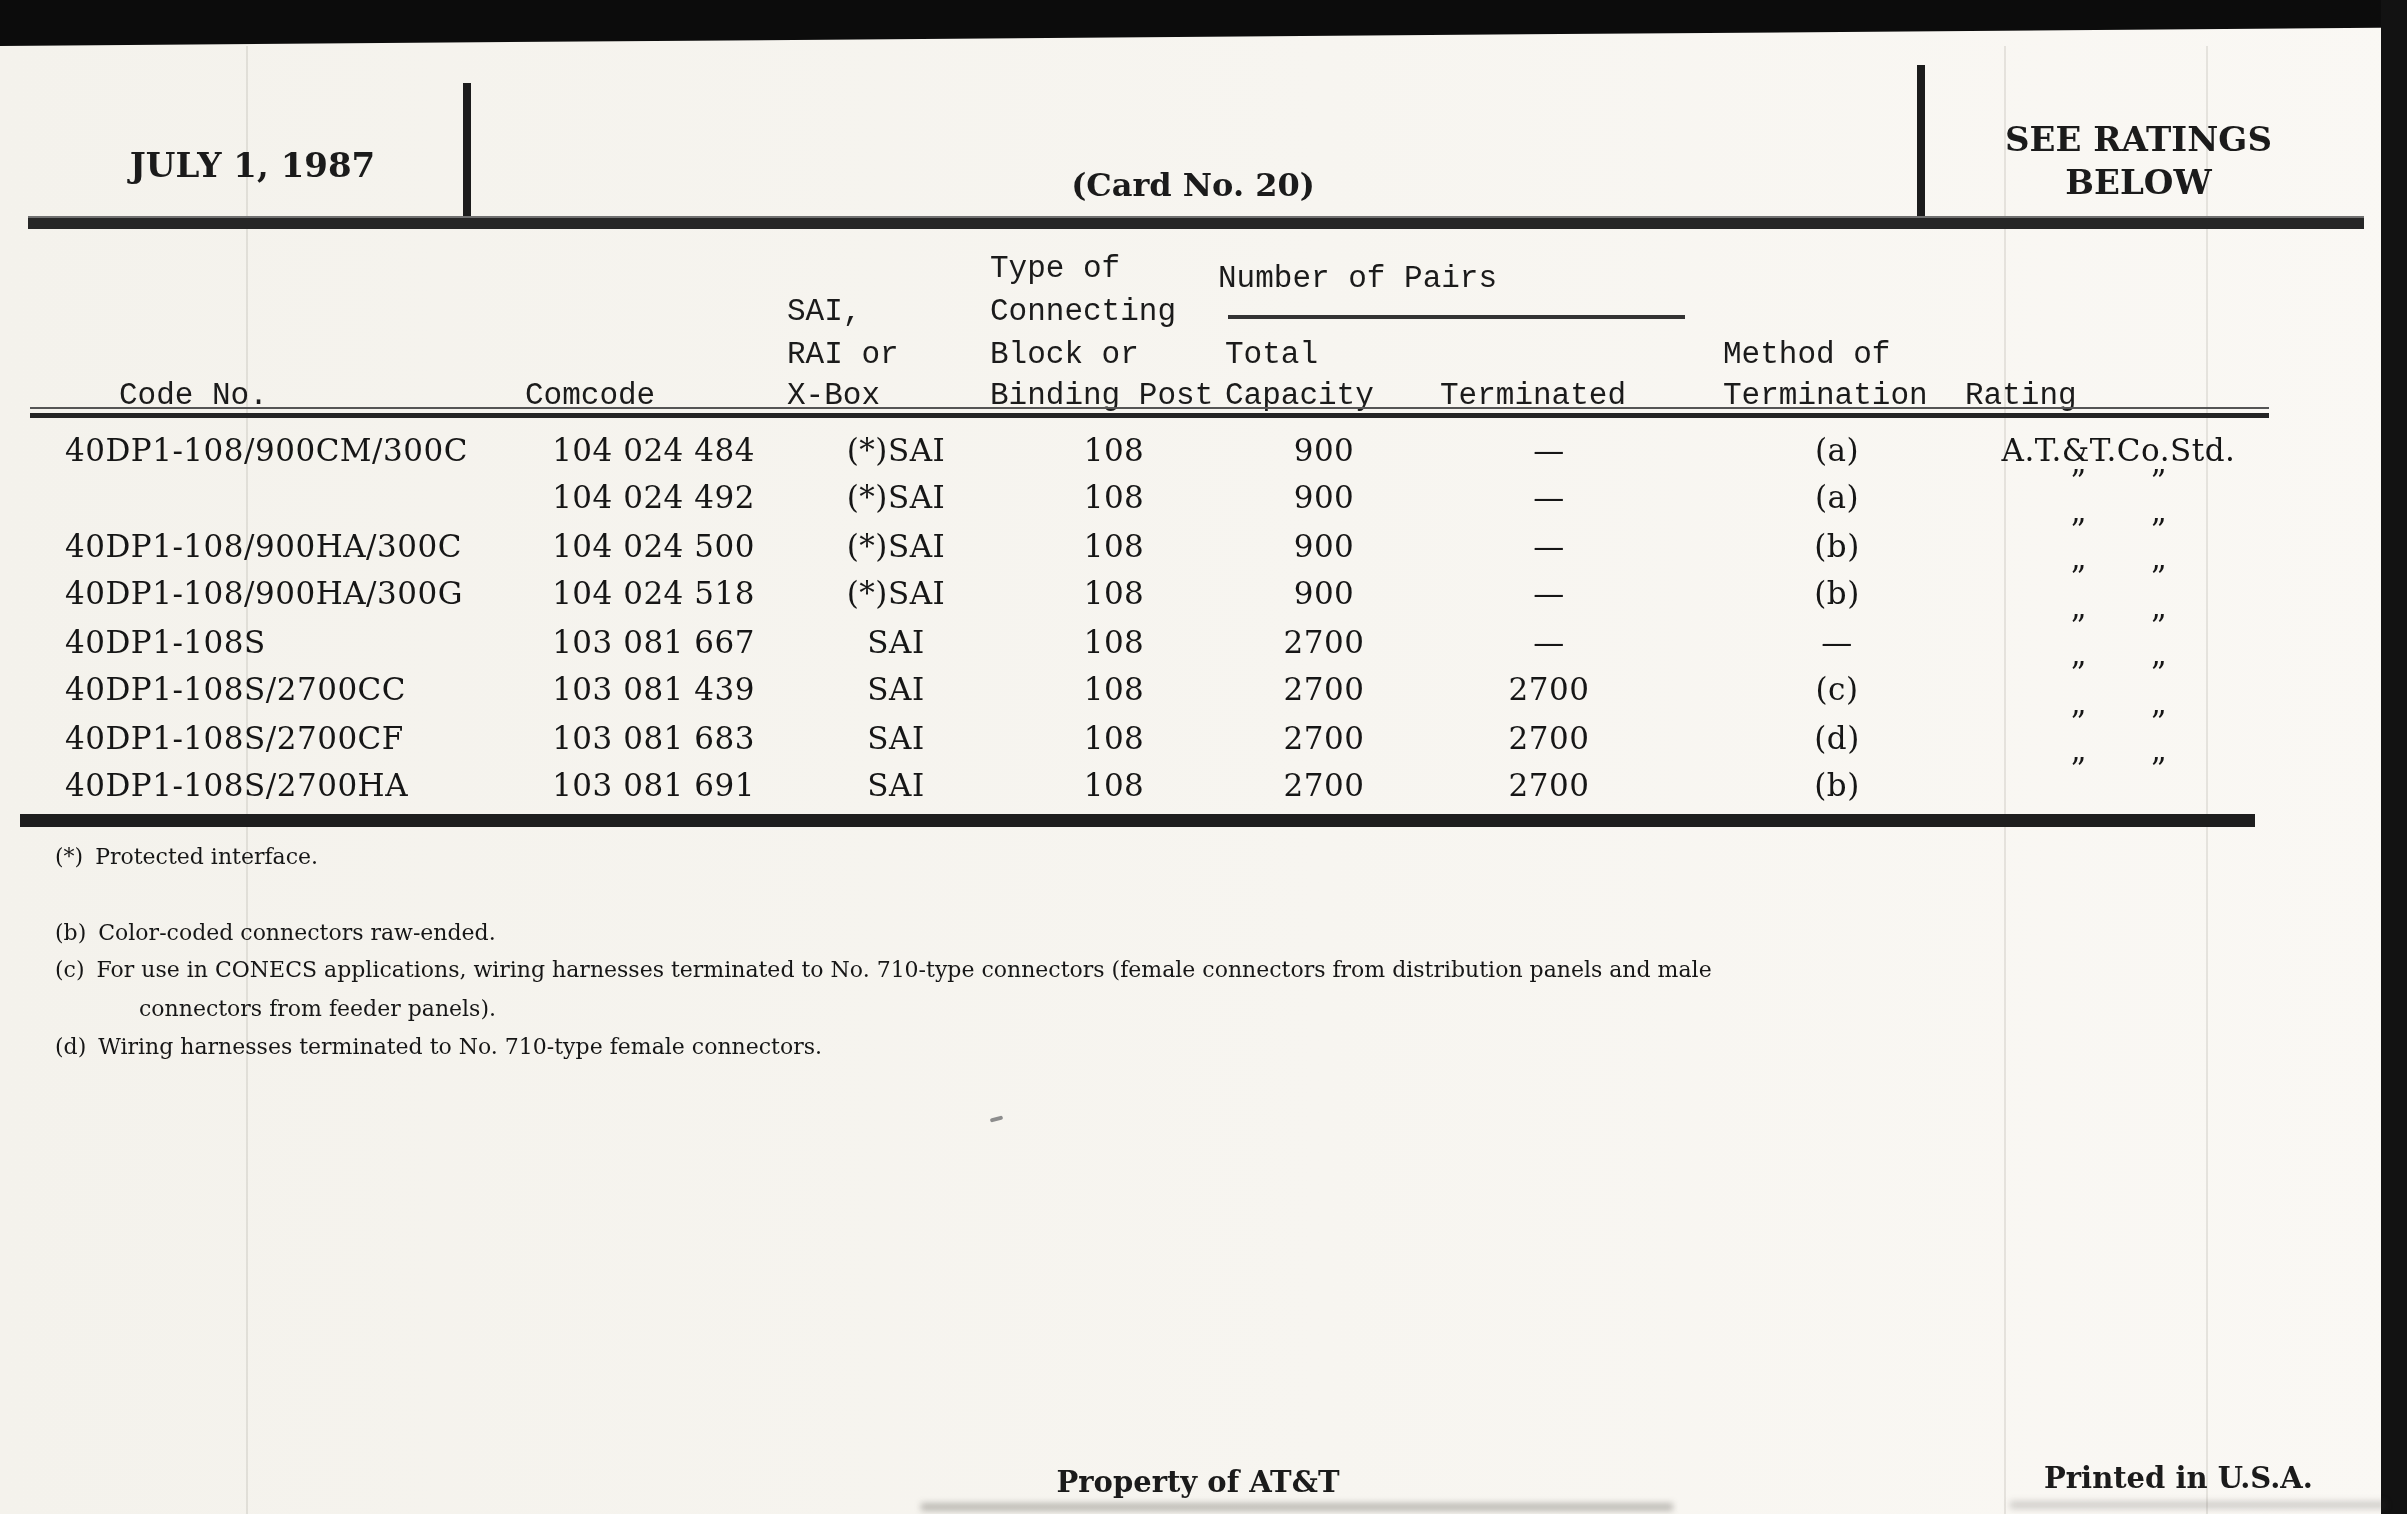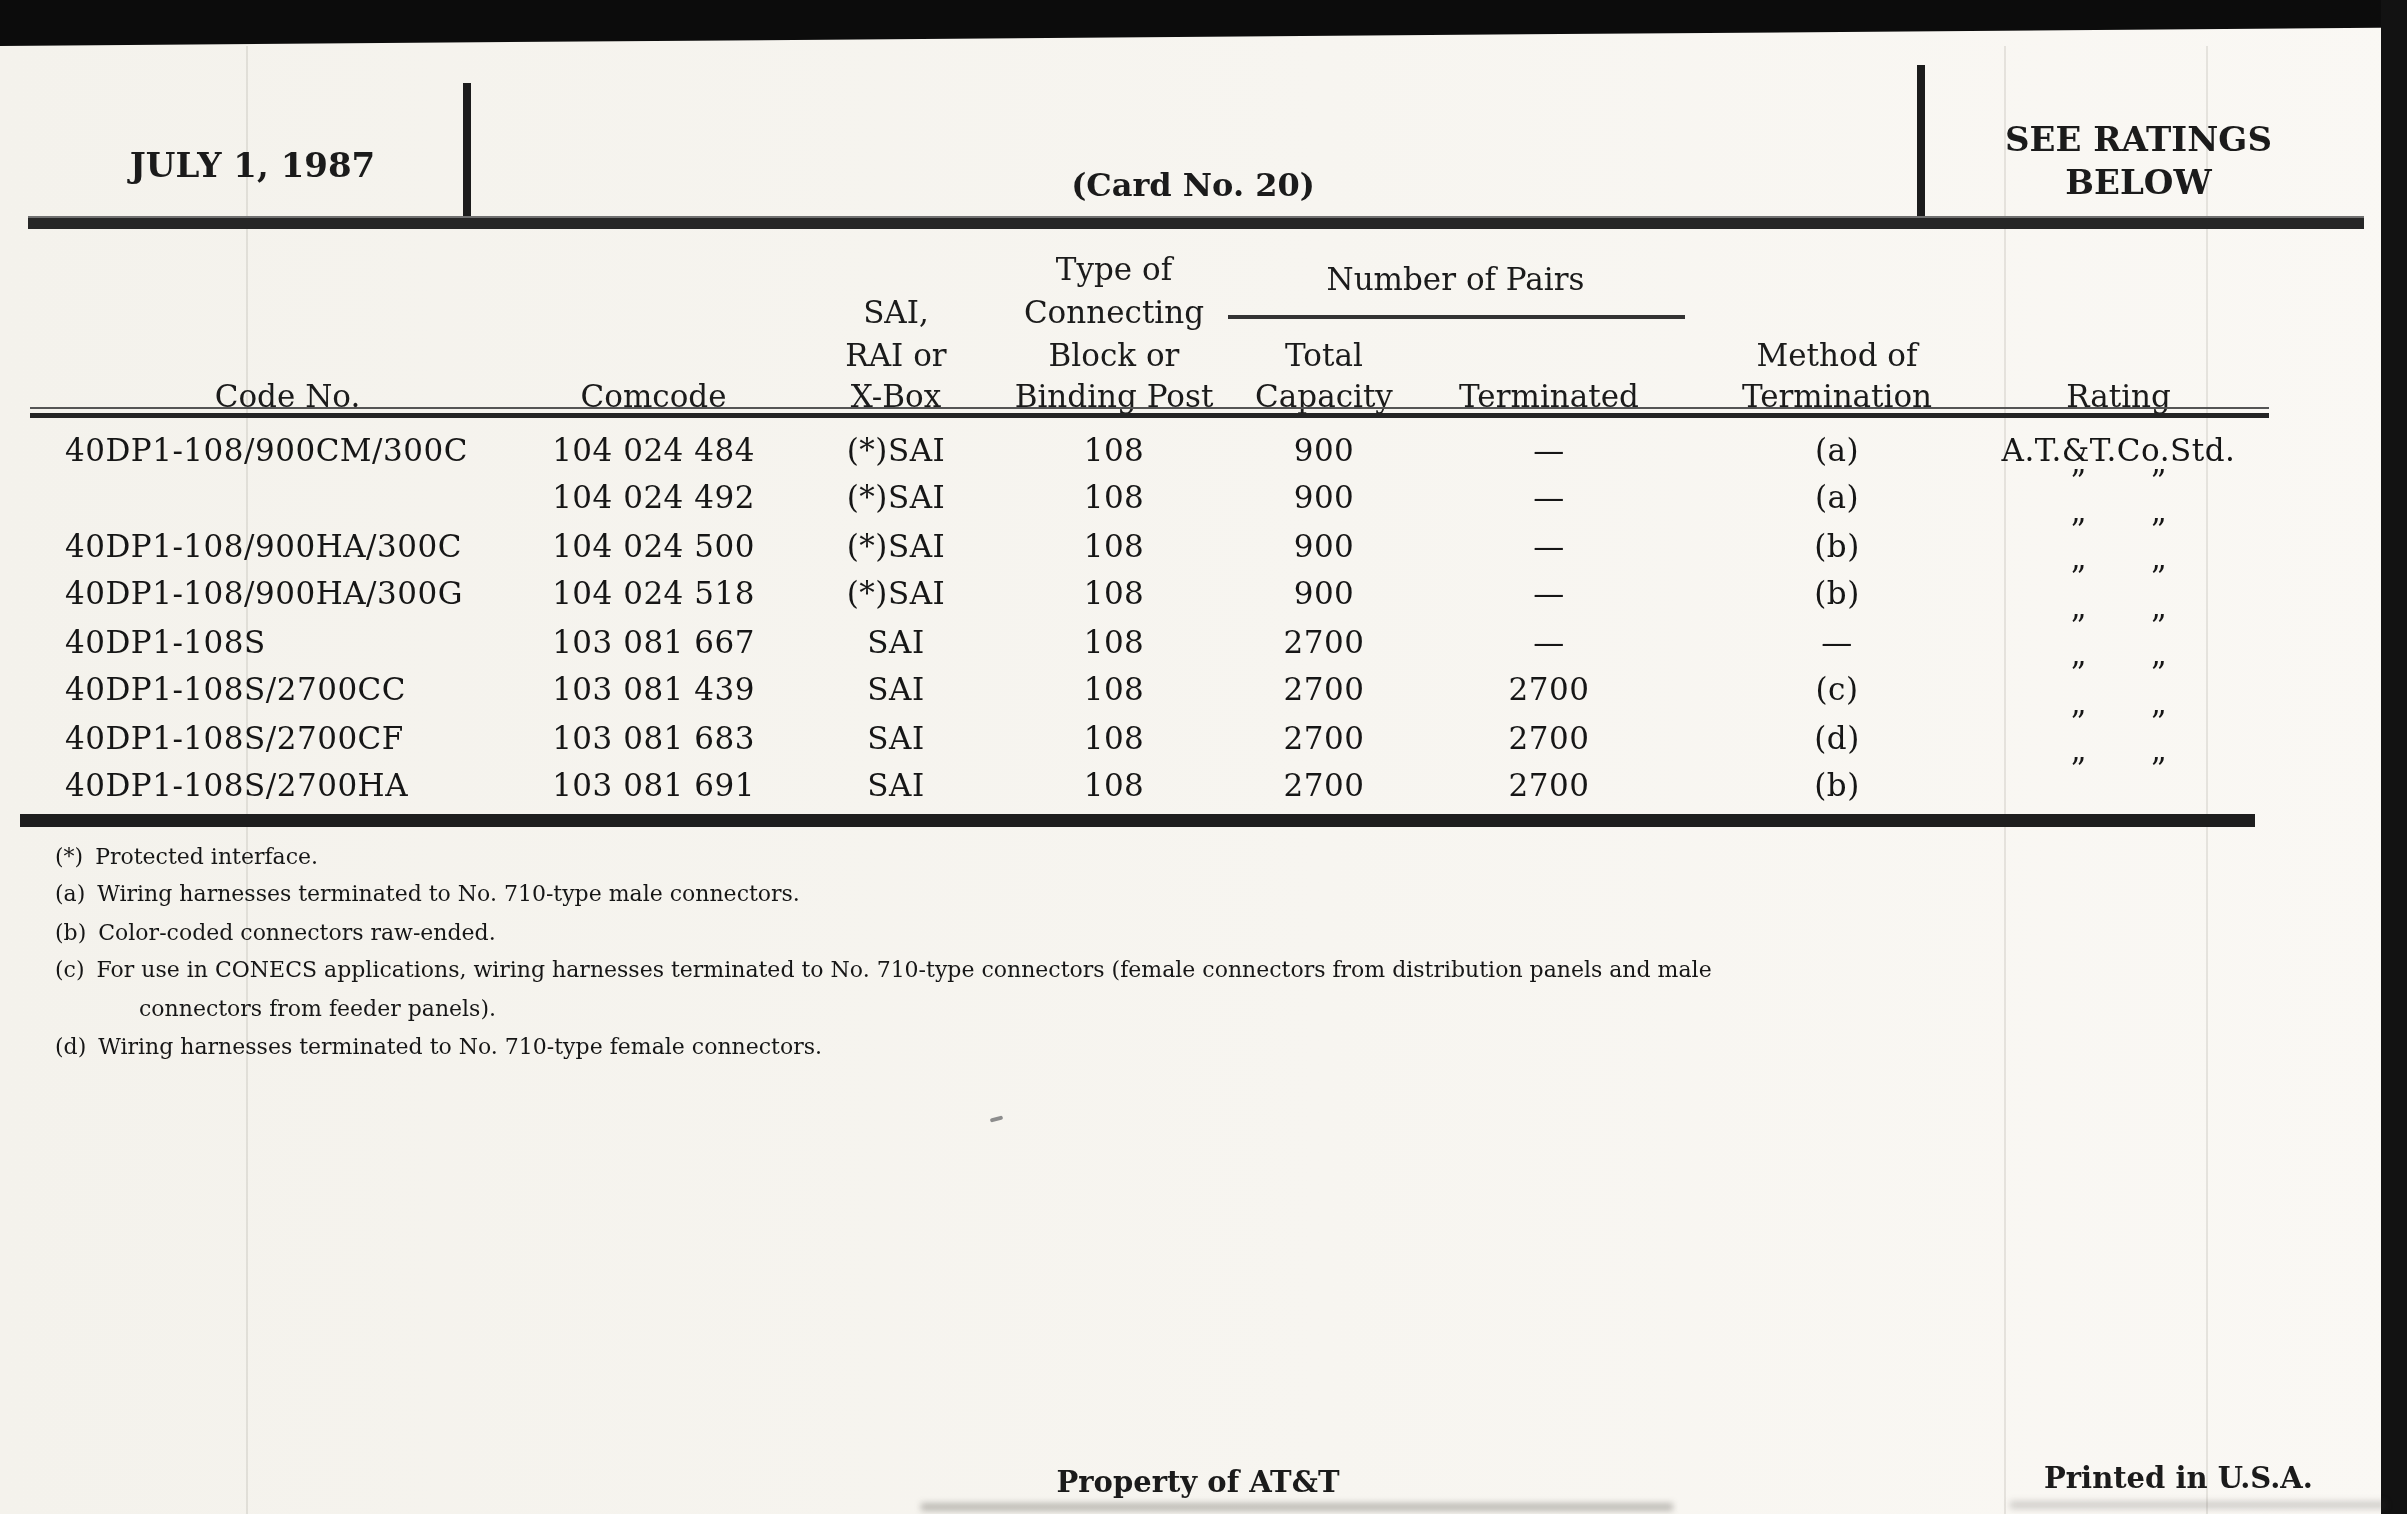--- a/index.html
+++ b/index.html
@@ -21,21 +21,21 @@
   .h-date{position:absolute;left:79px;top:145px;width:347px;text-align:center;font-size:34px;font-weight:bold;}
   .h-title{position:absolute;left:475px;top:109px;width:1436px;text-align:center;font-size:45px;font-weight:bold;letter-spacing:1.5px;white-space:nowrap;}
   .h-subtitle{position:absolute;left:475px;top:166px;width:1436px;text-align:center;font-size:32px;font-weight:bold;}
   .h-ratings1{position:absolute;left:1975px;top:119px;width:327px;text-align:center;font-size:34px;font-weight:bold;}
   .h-ratings2{position:absolute;left:1975px;top:162px;width:327px;text-align:center;font-size:34px;font-weight:bold;}
   .vdiv1{position:absolute;left:463px;top:83px;width:8px;height:135px;background:#1c1c1c;}
   .vdiv2{position:absolute;left:1917px;top:65px;width:8px;height:152px;background:#1c1c1c;}
   .rule-header{position:absolute;left:28px;top:216px;width:2336px;height:11px;background:#262626;border-top:2px solid #707070;}
 
   
-  .th{position:absolute;text-align:center;font-size:31px;line-height:36px;white-space:nowrap;}
+  .th{position:absolute;text-align:left;font-size:31px;line-height:36px;white-space:nowrap;font-family:Liberation Mono, monospace;}
   .l1{top:251px}.l2{top:294px}.l3{top:337px}.l4{top:378px}
   .x-code{left:119px;width:337px;}
   .x-comcode{left:525px;width:257px;}
   .x-sai{left:787px;width:218px;}
   .x-block{left:990px;width:248px;}
   .x-pairs{left:1218px;width:475px;}
   .x-total{left:1225px;width:198px;}
   .x-term{left:1440px;width:218px;}
   .x-method{left:1723px;width:228px;}
   .x-rating{left:1965px;width:307px;}
@@ -190,23 +190,20 @@
     <span class="td c-term">2700</span>
     <span class="td c-method">(b)</span>
     <span class="td c-rating raised">”    ”</span>
   </div>
 
   <div class="rule-bottom"></div>
 
   <div class="fn f0">
     <span class="fn-label">(*)</span><span class="fn-text">Protected interface.</span>
   </div>
-  <div class="fn f1">
-    <span class="fn-label">(a)</span><span class="fn-text">Wiring harnesses terminated to No. 710-type male connectors.</span>
-  </div>
   <div class="fn f2">
     <span class="fn-label">(b)</span><span class="fn-text">Color-coded connectors raw-ended.</span>
   </div>
   <div class="fn f3">
     <span class="fn-label">(c)</span><span class="fn-text">For use in CONECS applications, wiring harnesses terminated to No. 710-type connectors (female connectors from distribution panels and male</span>
   </div>
   <div class="fn f4">
     <span class="fn-text">connectors from feeder panels).</span>
   </div>
   <div class="fn f5">

